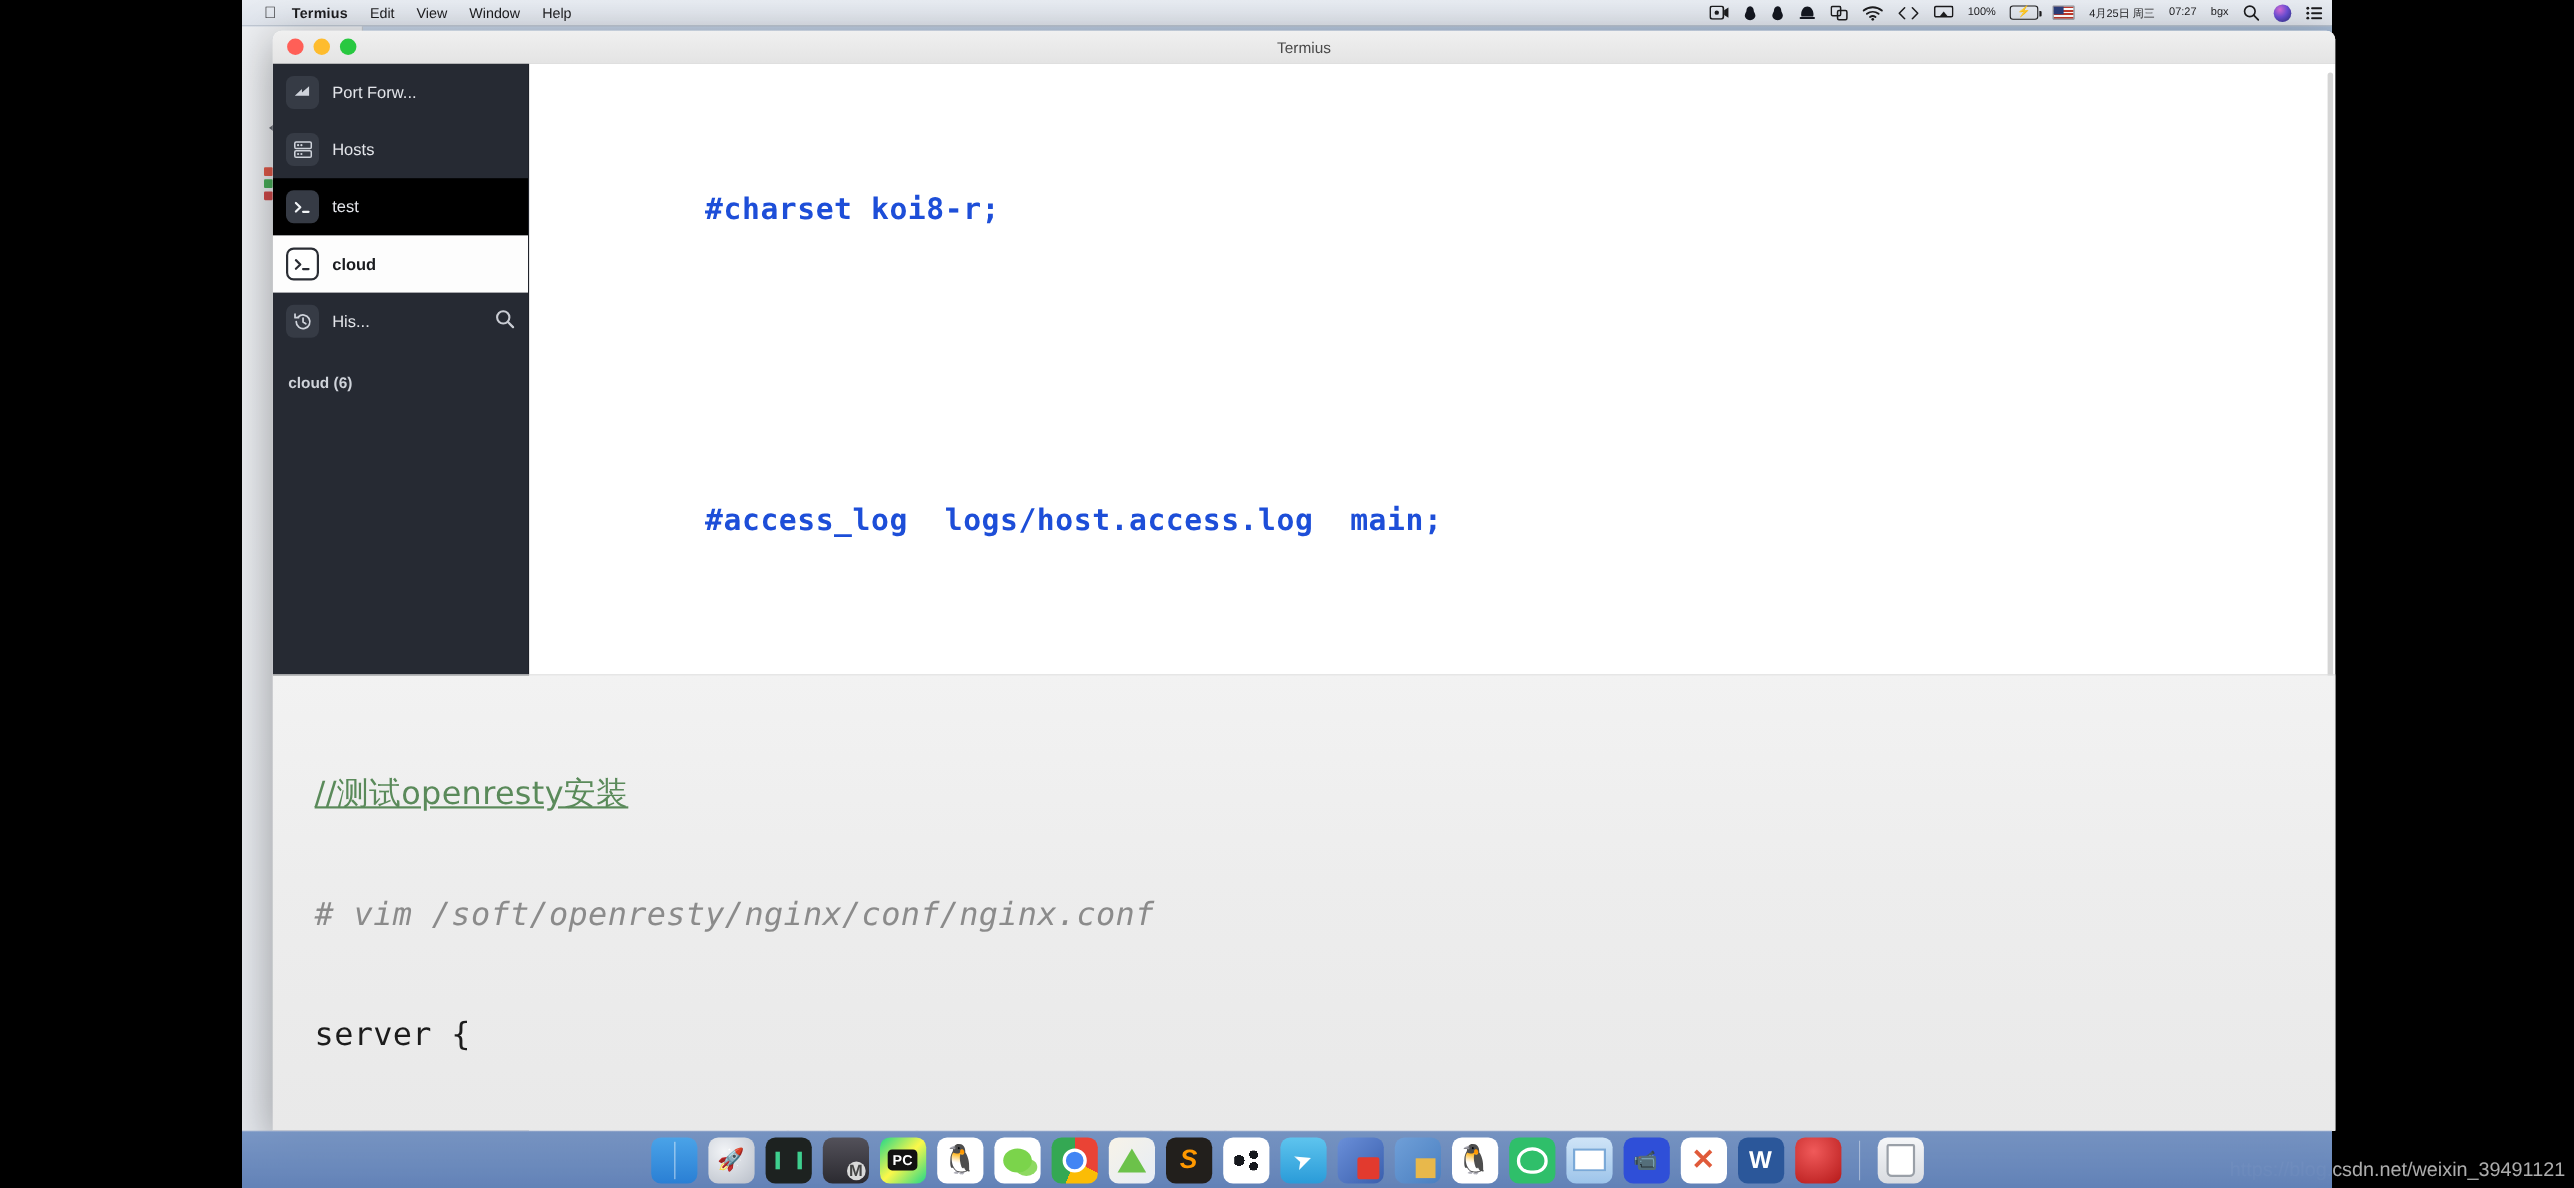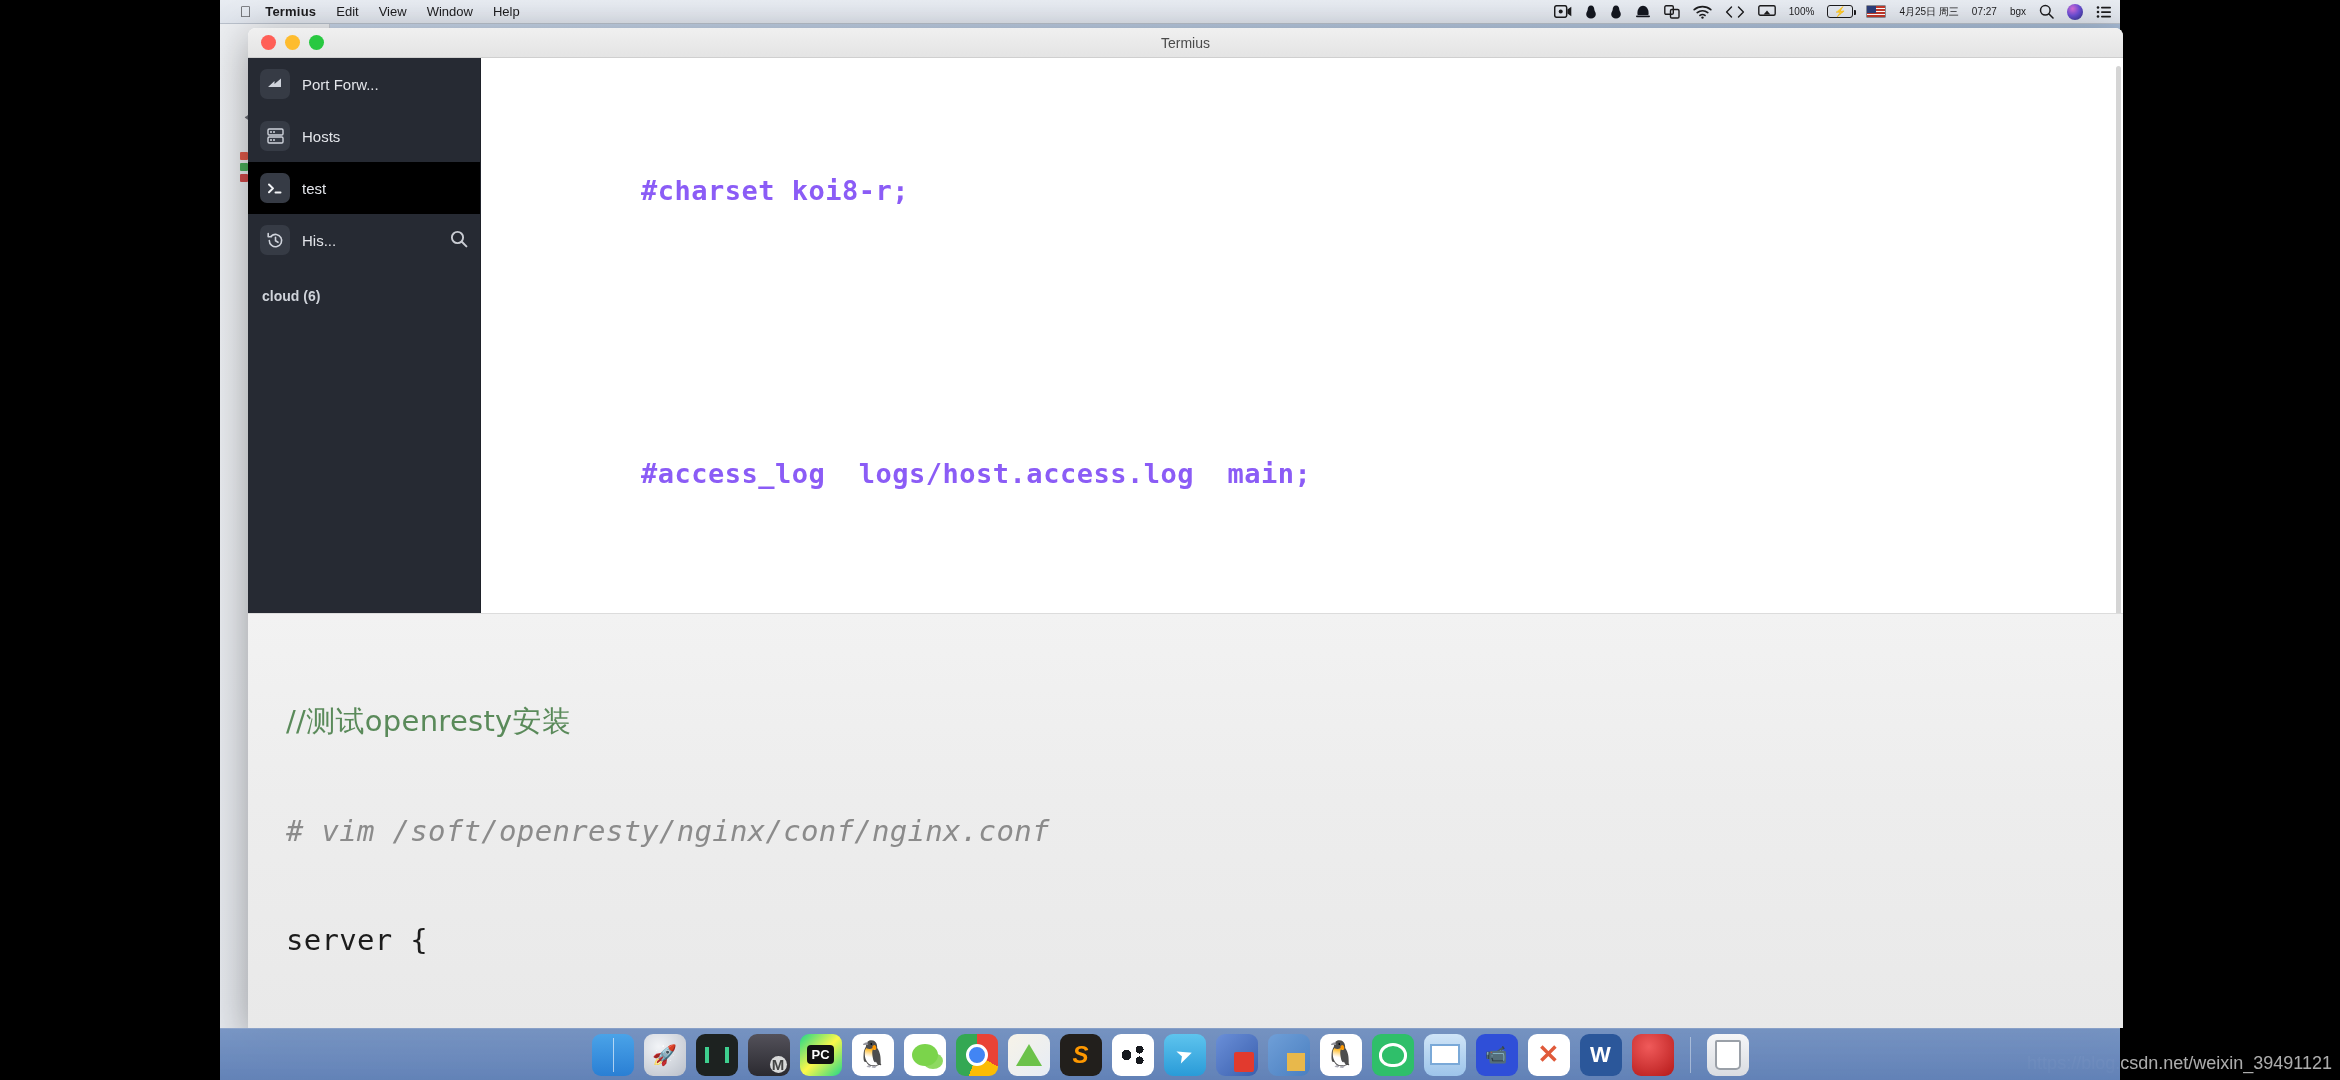--- a/index.html
+++ b/index.html
@@ -158,21 +158,21 @@
   .term-code {
     padding: 14px 0 0 0;
     font-family: "DejaVu Sans Mono", "Liberation Mono", monospace;
     font-size: 27px;
     line-height: 1.75;
     color:#1a1a1a;
     white-space: pre;
     letter-spacing: .5px;
   }
   .term-code .ln { padding-left: 160px; height:47px; }
-  .term-code .comment { color:#8b5cf6; font-weight:bold; }
+  .term-code .comment { color:#1d4ed8; font-weight:bold; }
   .statusline {
     position:absolute; left:0; right:0; bottom:0; height:44px;
     background:#efefef; border-top:1px solid #d8d8d8;
     display:flex; align-items:center;
     font-family: "DejaVu Sans Mono","Liberation Mono", monospace;
     font-size:26px; color:#161616; font-weight:bold;
     padding: 0 28px 0 20px;
   }
   .statusline .mode { letter-spacing:1px; }
   .statusline .sp { flex:1 1 auto; }
@@ -191,21 +191,21 @@
   }
   .notes-inner {
     padding: 16px 0 0 38px;
     font-family:"DejaVu Sans Mono","Liberation Mono", monospace;
     font-size: 29px;
     line-height: 1.26;
     color:#1c1c1c;
     white-space: pre;
     letter-spacing: .3px;
   }
-  .notes-inner .cn { font-family:"DejaVu Sans","Liberation Sans", sans-serif; }
+  .notes-inner .cn { font-family:"DejaVu Sans","Liberation Sans", sans-serif;text-decoration:underline; }
   .notes-inner .gray-italic { color:#8b8b8b; font-style: italic; }
   .notes-inner .green { color:#5a8a5a; }
 
   
   .wm-51cto {
     position:absolute; right: 212px; top: 48px;
     font-size:44px; font-weight:bold; letter-spacing:1px;
     color: transparent;
     -webkit-text-stroke: 1.5px rgba(140,145,160,.35);
     font-family:"DejaVu Sans","Liberation Sans",sans-serif;
@@ -443,20 +443,29 @@
         <div class="sb-item selected">
           <span class="ic">
             <svg width="18" height="15" viewBox="0 0 18 15">
                 <path d="M3 3.5 7 7.4 3 11.3" fill="none" stroke="#f2f4f7" stroke-width="2" stroke-linecap="round" stroke-linejoin="round"></path>
                 <line x1="9.5" y1="11.6" x2="14.5" y2="11.6" stroke="#f2f4f7" stroke-width="2" stroke-linecap="round"></line>
               </svg>
           </span>
           <span class="lbl">test</span>
         </div>
 
+        <div class="sb-item active">
+          <span class="ic">
+            <svg width="18" height="15" viewBox="0 0 18 15">
+                <path d="M3 3.5 7 7.4 3 11.3" fill="none" stroke="#2a2d34" stroke-width="2" stroke-linecap="round" stroke-linejoin="round"></path>
+                <line x1="9.5" y1="11.6" x2="14.5" y2="11.6" stroke="#2a2d34" stroke-width="2" stroke-linecap="round"></line>
+              </svg>
+          </span>
+          <span class="lbl">cloud</span>
+        </div>
 
         <div class="sb-item">
           <span class="ic">
             <svg width="17" height="17" viewBox="0 0 17 17">
                 <path d="M2.3 8.5a6.2 6.2 0 1 0 1.9-4.4" fill="none" stroke="#cfd3db" stroke-width="1.6" stroke-linecap="round"></path>
                 <path d="M1.2 1.6v3.2h3.2" fill="none" stroke="#cfd3db" stroke-width="1.6" stroke-linecap="round" stroke-linejoin="round"></path>
                 <path d="M8.5 5.2v3.6l2.5 1.5" fill="none" stroke="#cfd3db" stroke-width="1.6" stroke-linecap="round" stroke-linejoin="round"></path>
               </svg>
           </span>
           <span class="lbl">His...</span>

